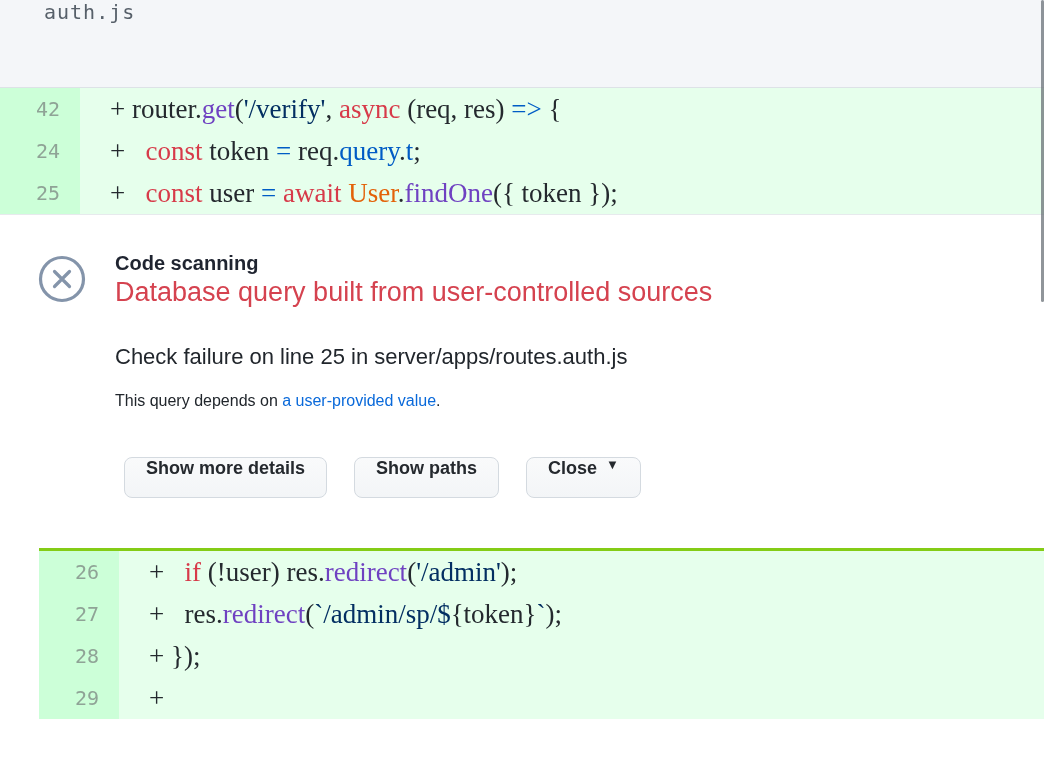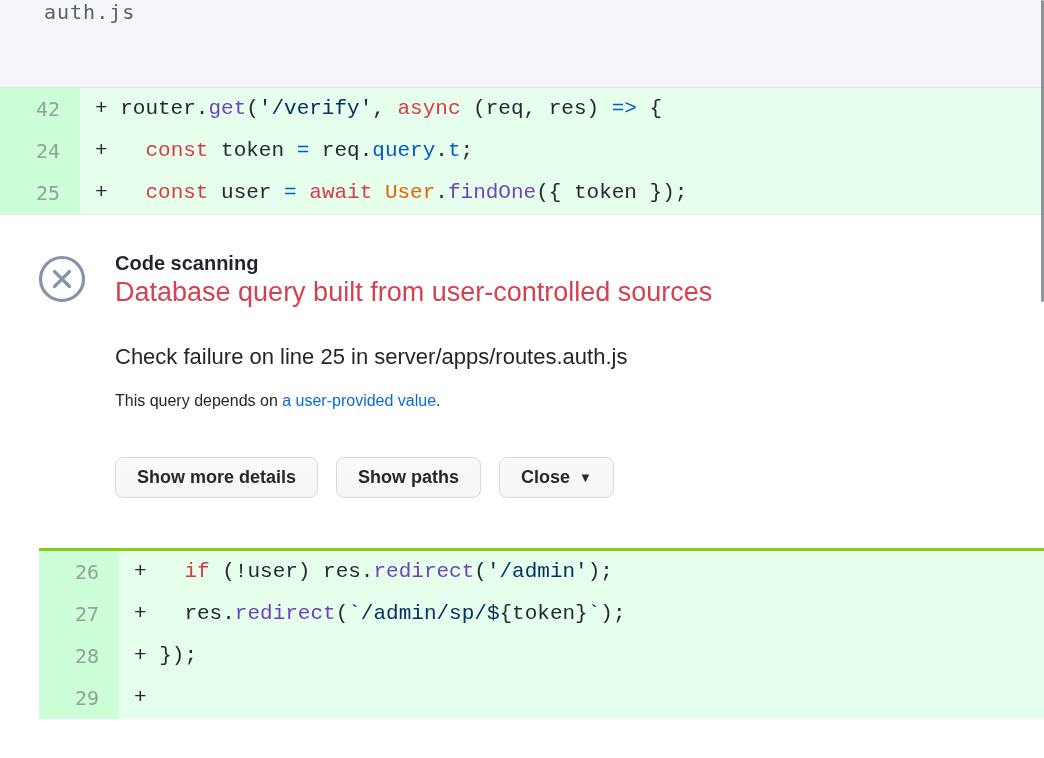--- a/index.html
+++ b/index.html
@@ -34,24 +34,24 @@
     padding-right: 20px;
     font-family: "DejaVu Sans Mono", monospace;
     font-size: 20px;
     line-height: 42px;
     color: #9ba3ab;
     background: #ffffff;
     user-select: none;
   }
   .diff-row .code {
     flex: 1;
-    font-family: Liberation Mono, monospace;
-    font-size: 21px;
+    font-family: Liberation Serif, serif;
+    font-size: 27px;
     line-height: 42px;
-    padding-left: 15px;
+    padding-left: 30px;
     white-space: pre;
     color: #24292e;
     background: #ffffff;
   }
   .diff-row.added .gutter { background: #ccffd8; color: #8fa396; }
   .diff-row.added .code   { background: #e6ffec; }
 
   
   .tok-k { color: #d73a49; }  
   .tok-f { color: #6f42c1; }  
@@ -105,23 +105,23 @@
     height: 41px;
     padding: 0 21px;
     border: 1px solid #d4dae0;
     border-radius: 8px;
     background: linear-gradient(#f9fafb, #f3f5f7);
     font-family: "Liberation Sans", sans-serif;
     font-size: 18px;
     font-weight: 600;
     color: #25292e;
     display: inline-flex;
-    align-items: center;
     gap: 9px;
     cursor: pointer;
+    margin-left: 9px;
   }
   .btn .caret { font-size: 13px; line-height: 1; color: #25292e; }
 
   
   .scrollbar-thumb {
     position: absolute;
     top: 0;
     right: 0;
     width: 3px;
     height: 302px;

